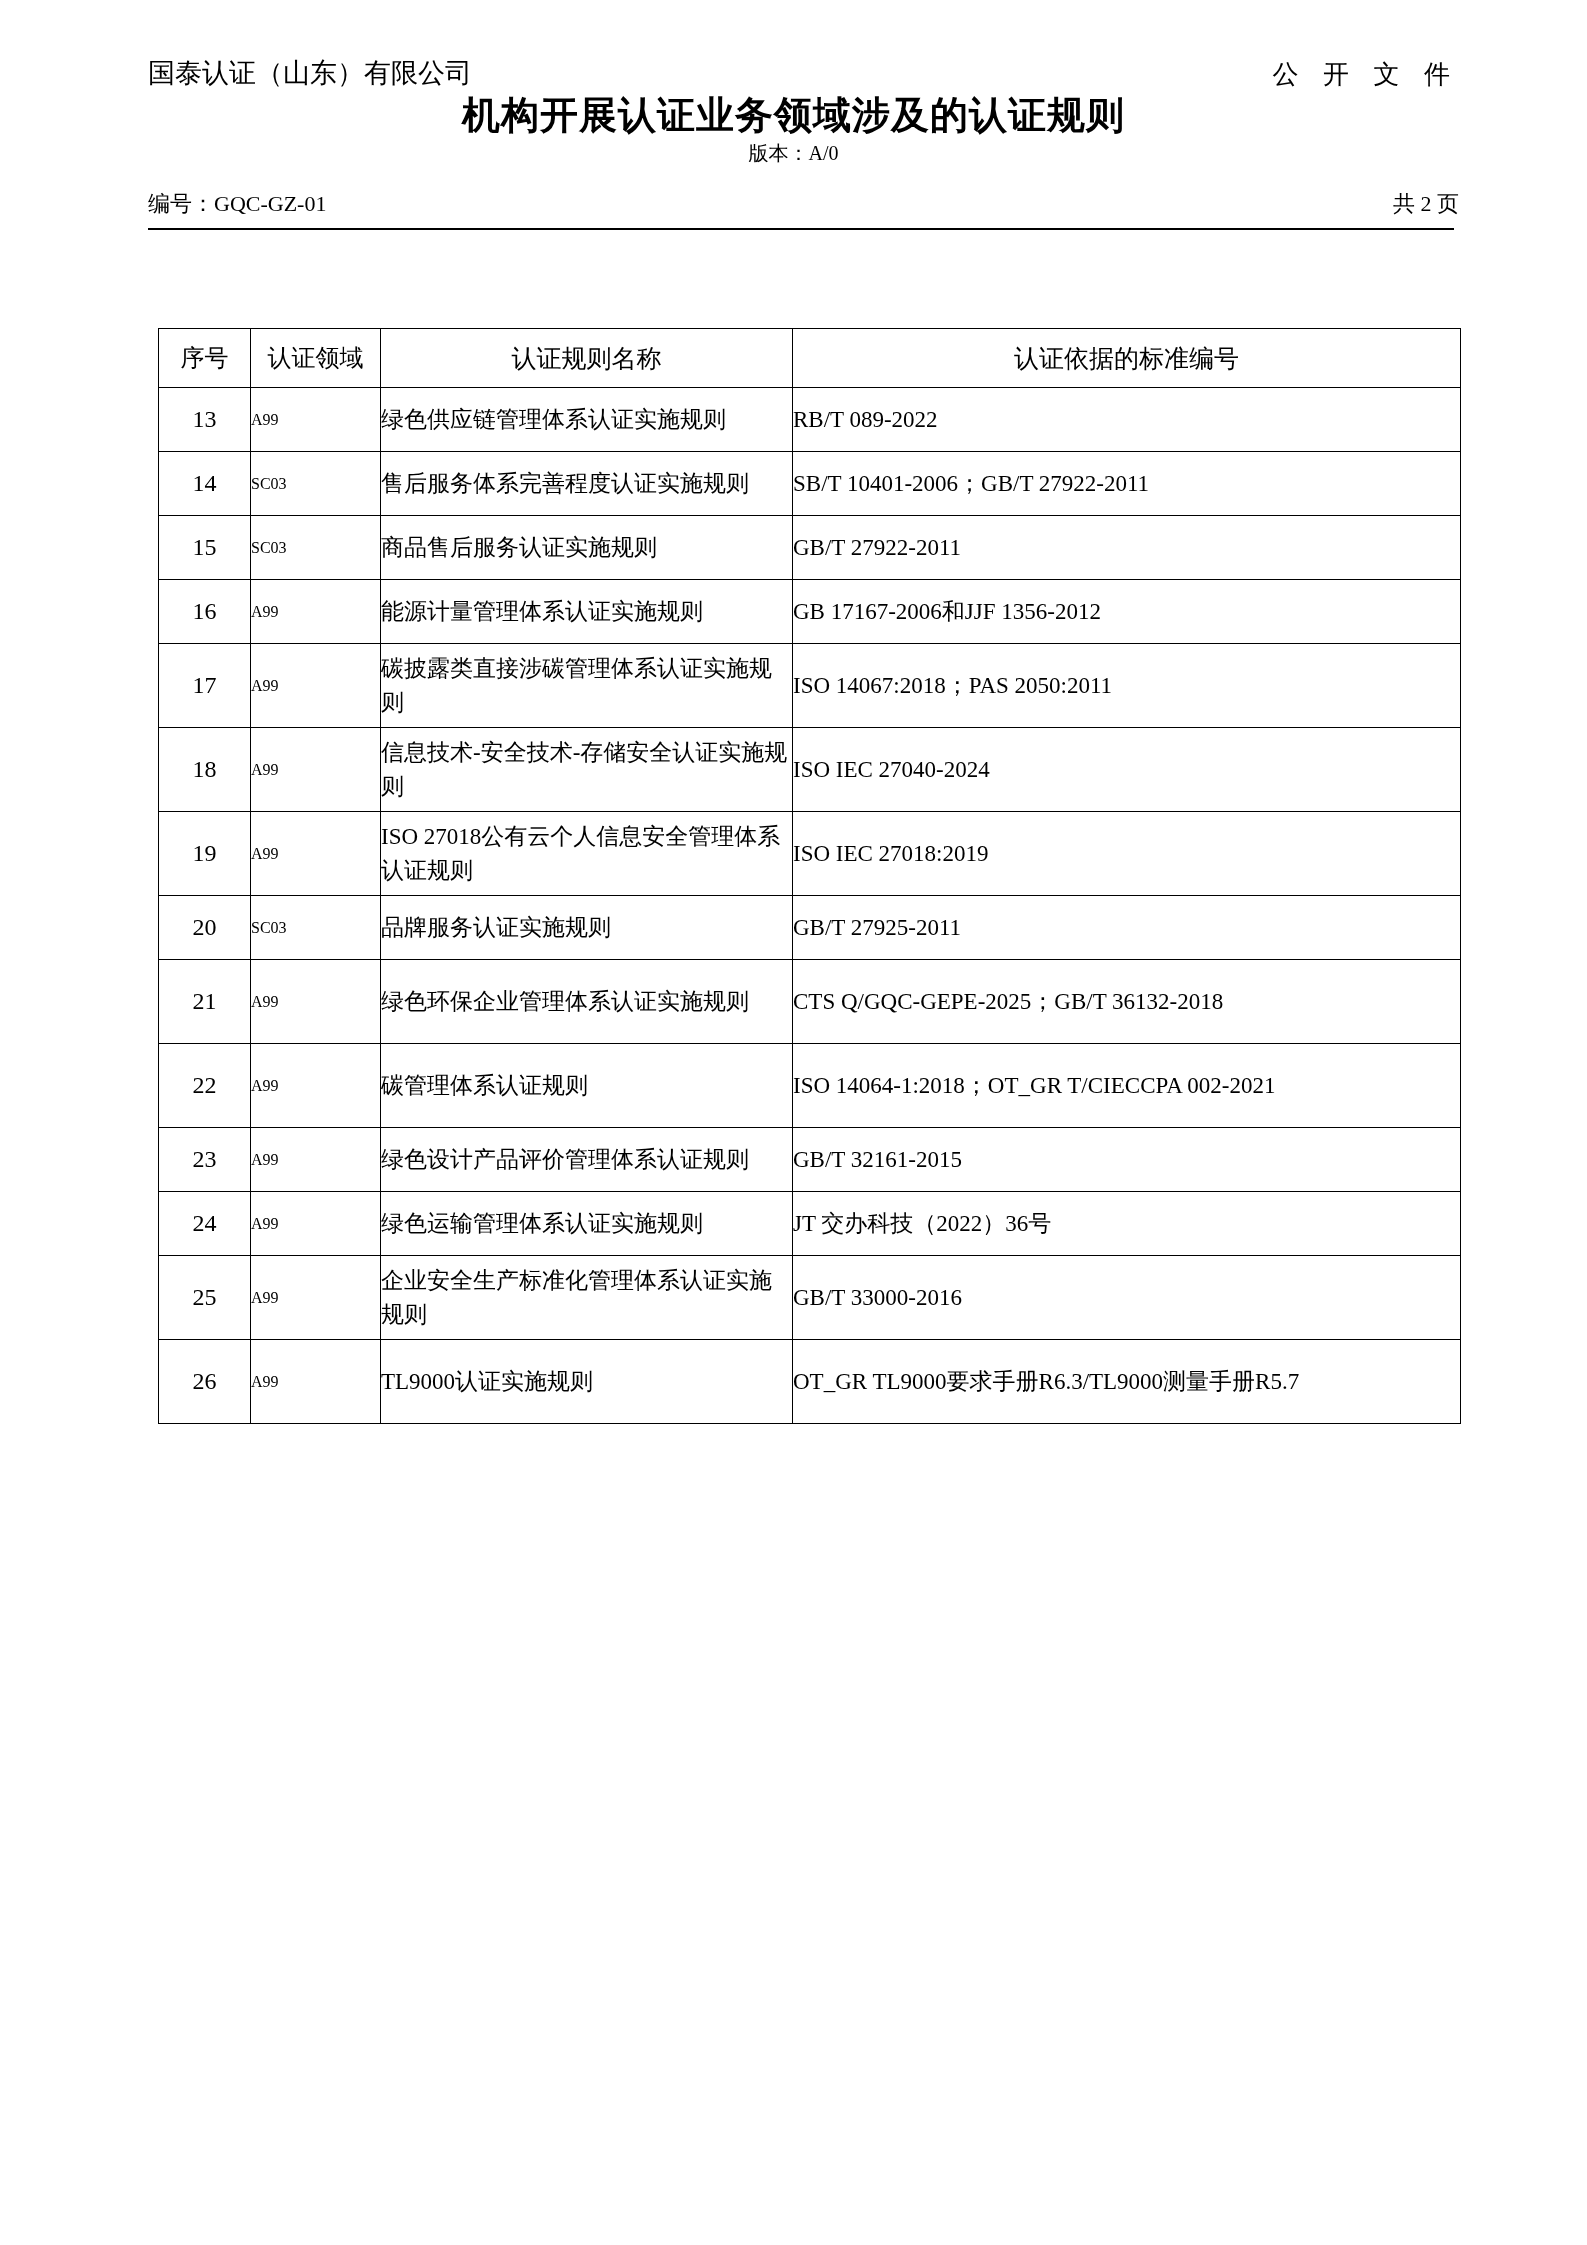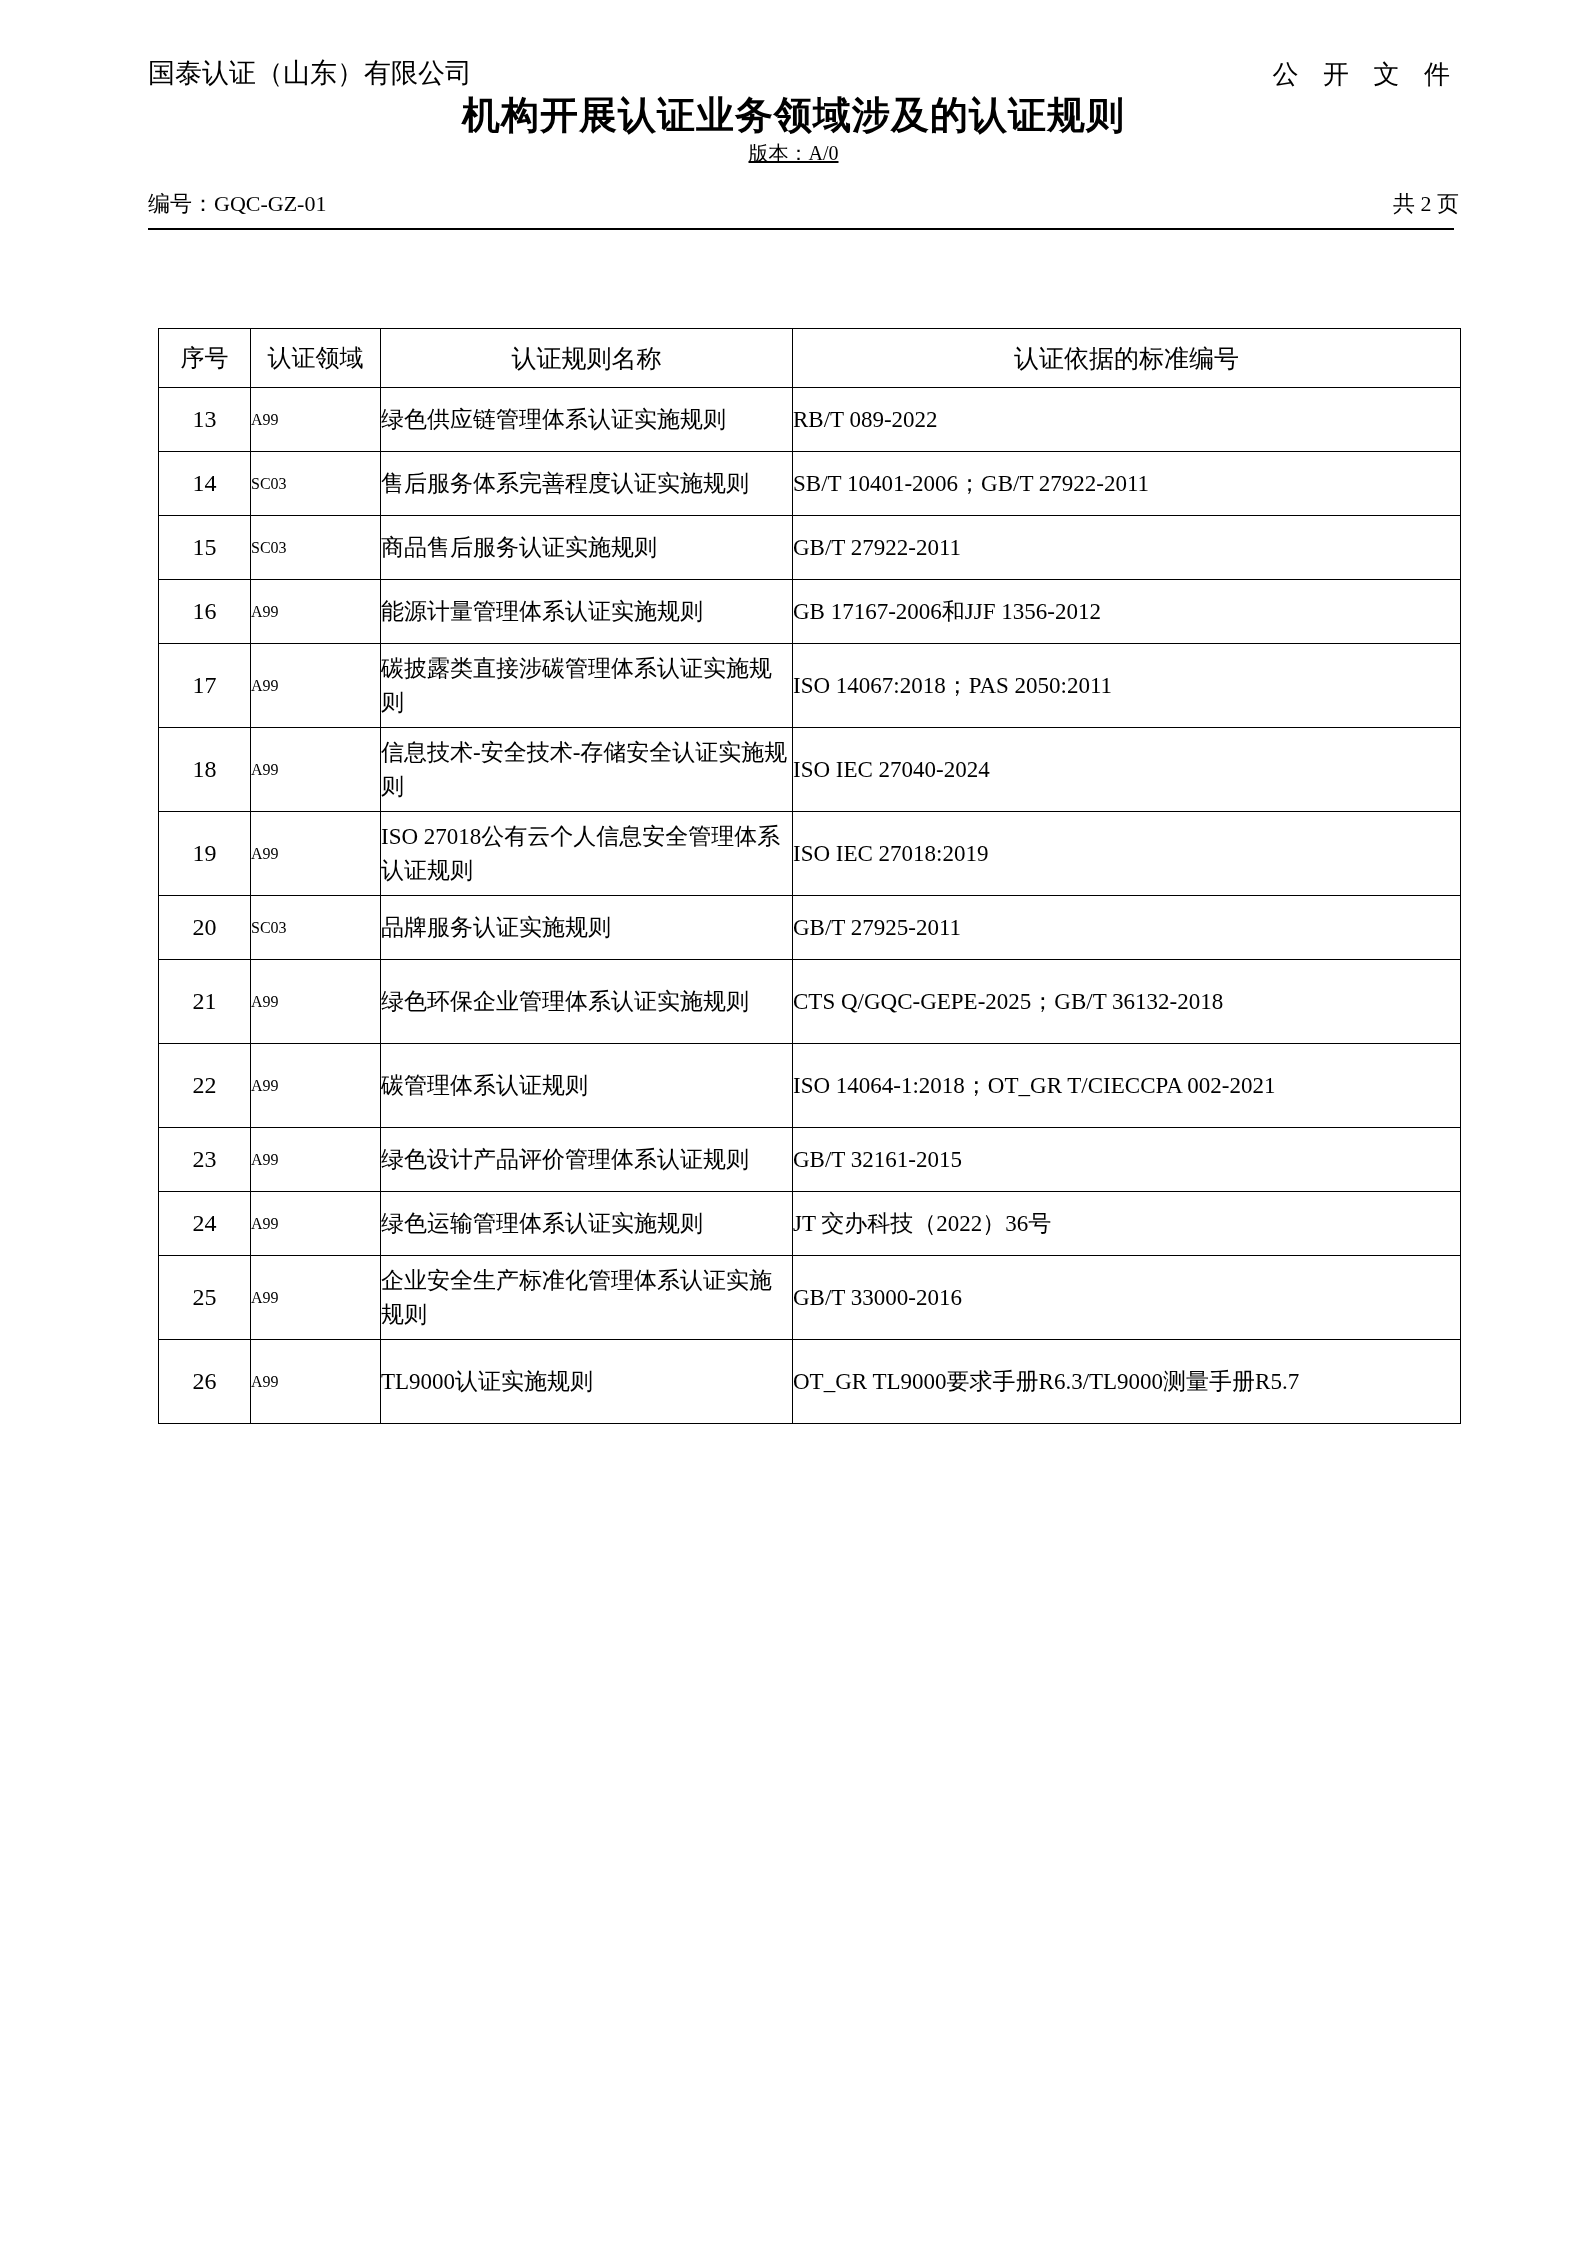--- a/index.html
+++ b/index.html
@@ -60,21 +60,20 @@
     white-space: nowrap;
   }
   .hdr-version {
     position: absolute;
     left: 0;
     right: 0;
     top: 140px;
     text-align: center;
     font-size: 20px;
     white-space: nowrap;
-    text-decoration: underline;
   }
   .hdr-code {
     position: absolute;
     left: 148px;
     top: 219px;
     font-size: 22px;
     white-space: nowrap;
     transform: translateY(-100%);
   }
   .hdr-pages {

